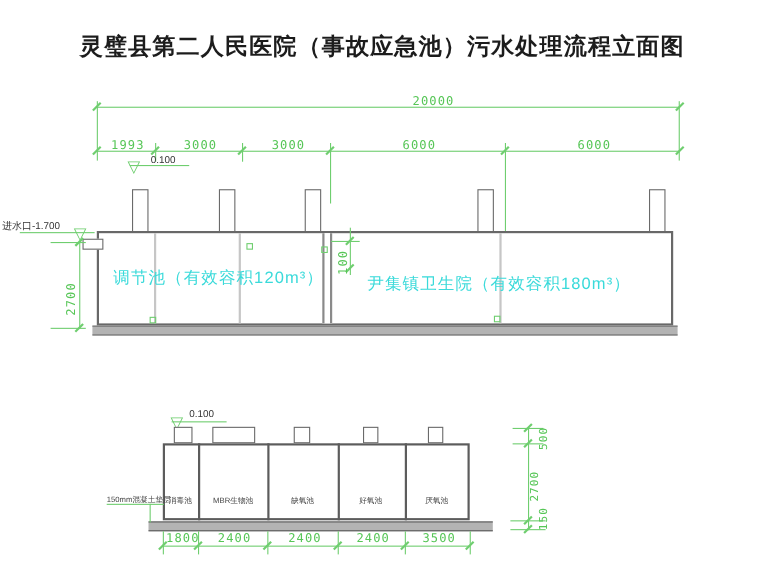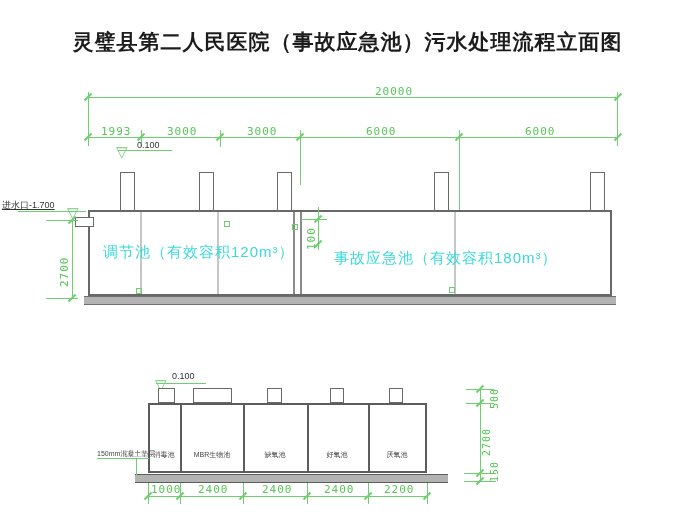--- a/index.html
+++ b/index.html
@@ -77,40 +77,40 @@
     <div class="wl-light" style="left:217px;top:212px;height:82px;"></div>
     <div class="wl-light" style="left:454px;top:212px;height:82px;"></div>
     <div style="position:absolute;left:293px;top:212px;width:9px;height:82px;border-left:2px solid #8a8a8a;border-right:2px solid #8a8a8a;background:#ffffff;box-sizing:border-box;"></div>
     <div class="slab" style="left:84px;top:296px;width:532px;height:7px;"></div>
 
     <div class="gsq" style="left:224px;top:221px;"></div>
     <div class="gsq" style="left:292px;top:224px;"></div>
     <div class="gsq" style="left:136px;top:288px;"></div>
     <div class="gsq" style="left:449px;top:287px;"></div>
 
-    <div class="blk" style="left:2px;top:199px;text-decoration:underline;">进水口-1.700</div>
+    <div class="blk" style="left:2px;top:199px;">进水口-1.700</div>
     <div class="hl" style="left:18px;top:211px;width:68px;"></div>
     <span class="lvl" style="left:67px;top:207px;">▽</span>
     <div style="position:absolute;left:75px;top:217px;width:19px;height:10px;border:1.5px solid #6a6a6a;background:#ffffff;box-sizing:border-box;"></div>
 
     <div class="hl" style="left:46px;top:220px;width:32px;"></div>
     <div class="hl" style="left:46px;top:298px;width:32px;"></div>
     <div class="vl" style="left:72px;top:220px;height:78px;"></div>
     <div class="tk" style="left:67px;top:219px;"></div>
     <div class="tk" style="left:67px;top:297px;"></div>
     <div class="vt" style="left:58px;top:287px;">2700</div>
 
     <div class="hl" style="left:301px;top:219px;width:26px;"></div>
     <div class="vl" style="left:318px;top:207px;height:43px;"></div>
     <div class="tk" style="left:313px;top:218px;"></div>
     <div class="tk" style="left:313px;top:243px;"></div>
     <div class="vt" style="left:305px;top:250px;">100</div>
 
     <div class="cy" style="left:103px;top:243px;">调节池（有效容积120m³）</div>
-    <div class="cy" style="left:334px;top:249px;">事故应急池（有效容积180m³）</div>
+    <div class="cy" style="left:334px;top:249px;">尹集镇卫生院（有效容积180m³）</div>
   </div>
 
   <div>
 
     <div class="blk" style="left:172px;top:371px;">0.100</div>
     <div class="hl" style="left:156px;top:383px;width:50px;"></div>
     <span class="lvl" style="left:155px;top:379px;">▽</span>
 
     <div class="box" style="left:158px;top:388px;width:17px;"></div>
     <div class="box" style="left:193px;top:388px;width:39px;"></div>
@@ -154,20 +154,20 @@
     <div class="vl" style="left:243px;top:483px;height:21px;"></div>
     <div class="vl" style="left:307px;top:483px;height:21px;"></div>
     <div class="vl" style="left:368px;top:483px;height:21px;"></div>
     <div class="vl" style="left:427px;top:483px;height:21px;"></div>
     <div class="tk" style="left:143px;top:495px;"></div>
     <div class="tk" style="left:175px;top:495px;"></div>
     <div class="tk" style="left:238px;top:495px;"></div>
     <div class="tk" style="left:302px;top:495px;"></div>
     <div class="tk" style="left:363px;top:495px;"></div>
     <div class="tk" style="left:422px;top:495px;"></div>
-    <div class="dt" style="left:151px;top:483px;">1000</div>
+    <div class="dt" style="left:151px;top:483px;">1800</div>
     <div class="dt" style="left:198px;top:483px;">2400</div>
     <div class="dt" style="left:262px;top:483px;">2400</div>
     <div class="dt" style="left:324px;top:483px;">2400</div>
-    <div class="dt" style="left:384px;top:483px;">2200</div>
+    <div class="dt" style="left:384px;top:483px;">3500</div>
   </div>
 
 </div>
 
 </body></html>

